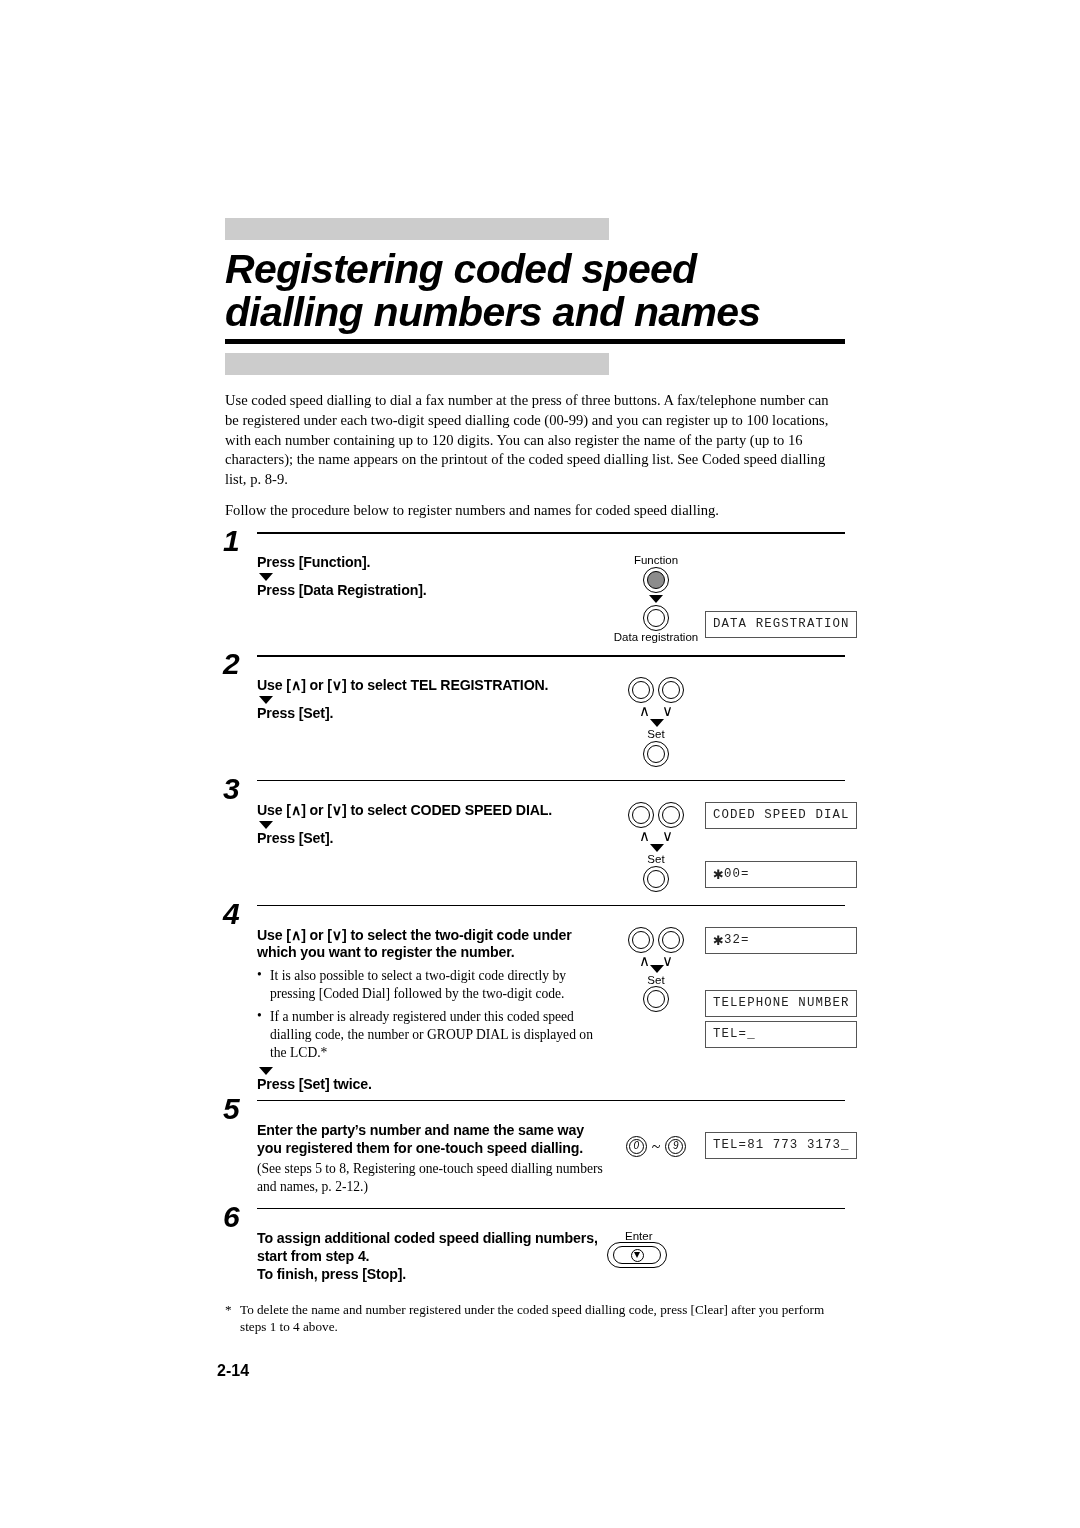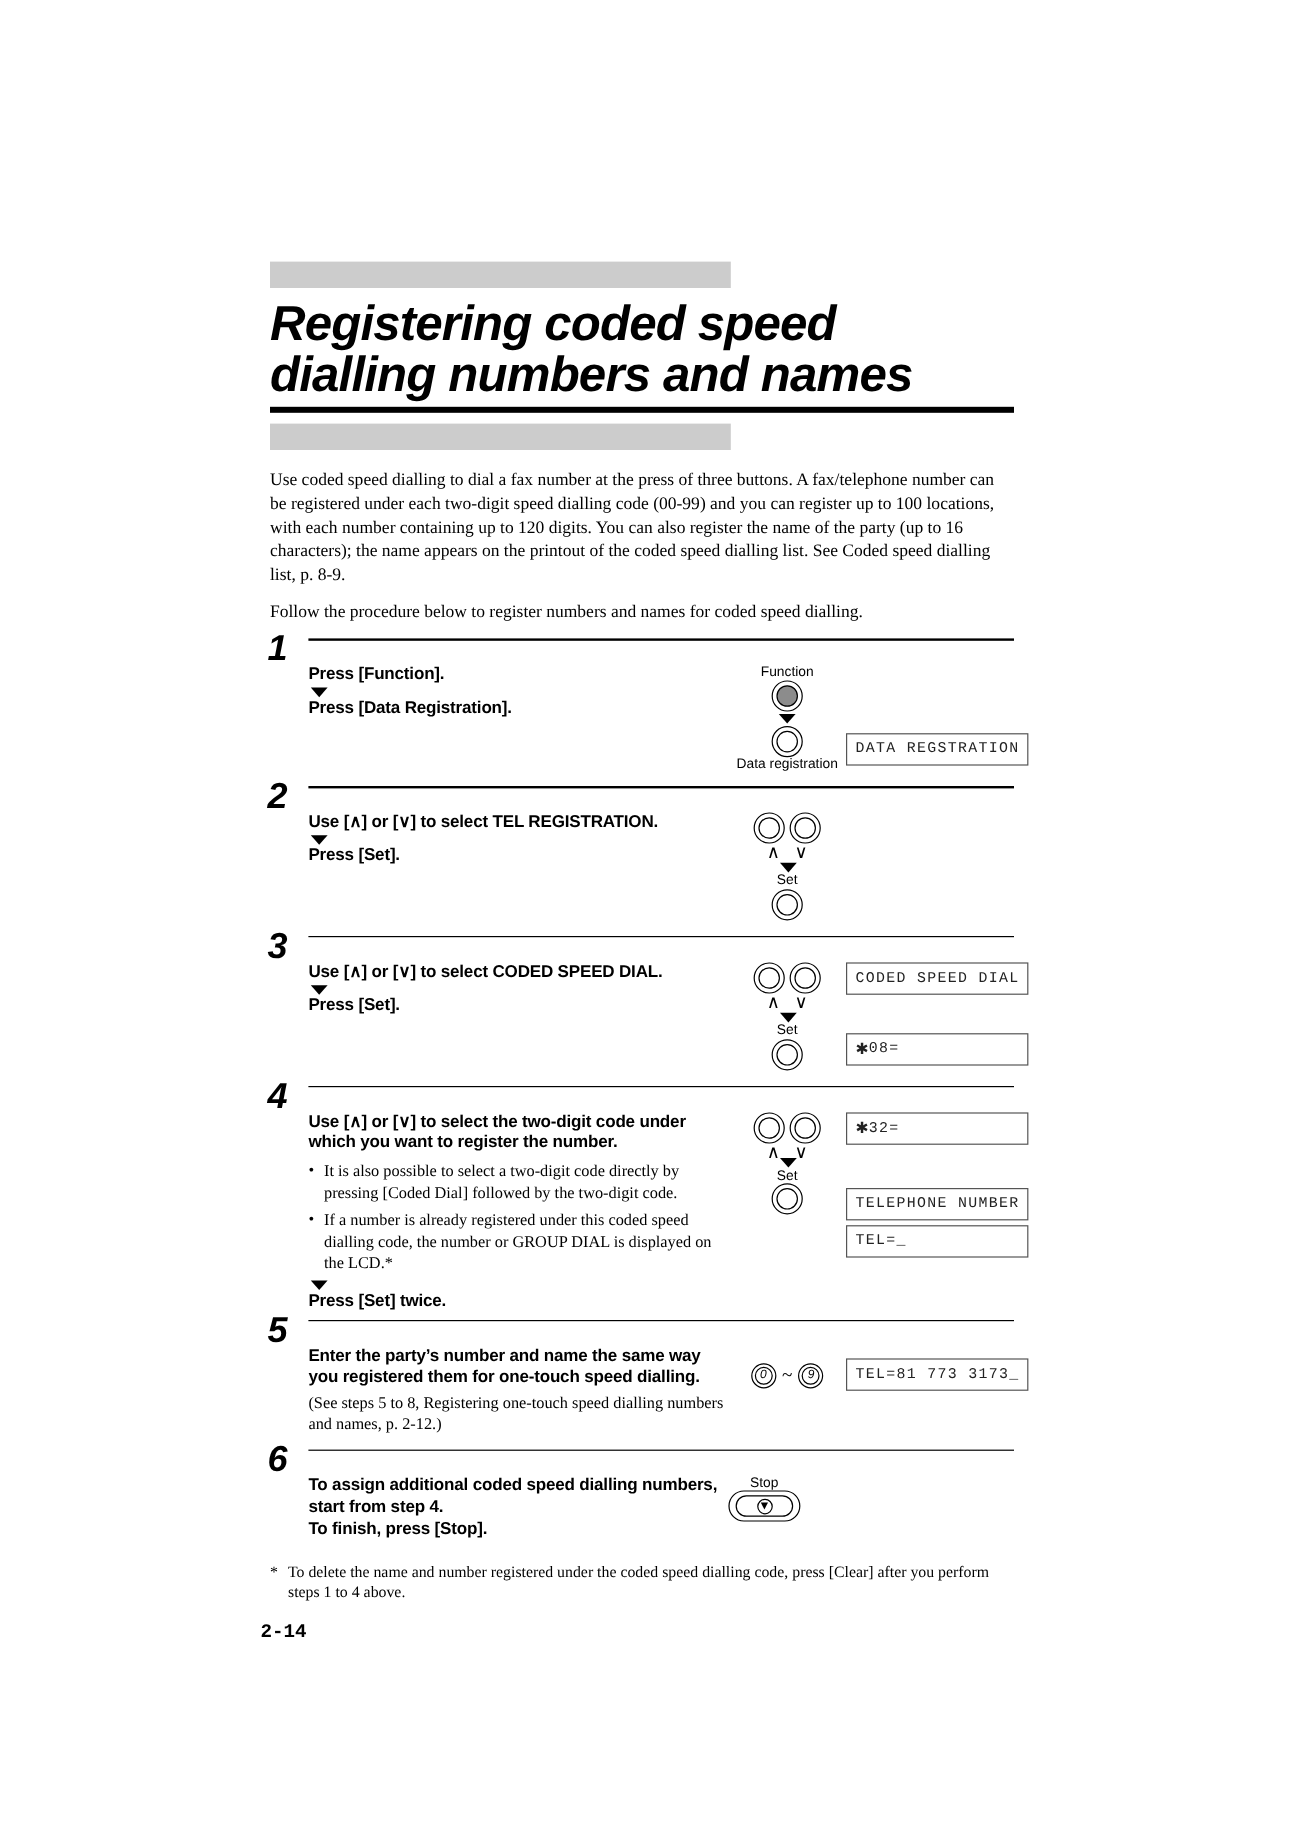--- a/index.html
+++ b/index.html
@@ -115,22 +115,22 @@
     display:flex;align-items:center;
     font-family:"Liberation Mono", monospace;
     font-size:12.4px;letter-spacing:1.1px;color:#222;
     padding-left:7px;white-space:pre;
   }
   .ast{font-family:"DejaVu Sans", sans-serif;font-weight:bold;font-size:13px;letter-spacing:0;}
 
   .footnote{font-size:13.2px;line-height:1.33;margin-top:17px;position:relative;padding-left:15px;}
   .footnote:before{content:"*";position:absolute;left:0;top:0;}
   .pagenum{
-    font-family:Liberation Mono, monospace;
-    font-weight:bold;font-size:16px;color:#000;margin-top:15px;margin-left:-8px;
+    font-family:Liberation Sans, sans-serif;
+    font-weight:bold;font-size:16px;color:#000;margin-top:26px;margin-left:-8px;
   }
 </style>
 </head>
 <body>
 
 <div class="page">
   <div class="sheet">
 
     <div class="gray-bar"></div>
     <div class="title">Registering coded speed dialling numbers and names</div>
@@ -233,21 +233,21 @@
               </div>
               <div class="downarrow"></div>
               <div class="keylabel">Set</div>
               <div class="btn-ring">
                   <i></i>
                 </div>
             </div>
           </div>
           <div class="col-lcd">
             <div class="lcd">CODED SPEED DIAL</div>
-            <div class="lcd" style="margin-top:32px;"><span class="ast">✱</span><span>08=</span></div>
+            <div class="lcd" style="margin-top:32px;"><span class="ast">✱</span><span>00=</span></div>
           </div>
         </div>
       </div>
     </div>
 
     <div class="step" style="margin-top:13px;">
       <div class="step-hr"></div>
       <div class="step-num">4</div>
       <div class="step-body">
         <div class="cols">
@@ -321,21 +321,21 @@
       <div class="step-hr"></div>
       <div class="step-num">6</div>
       <div class="step-body">
         <div class="cols">
           <div class="col-text">
             <div class="b">To assign additional coded speed dialling numbers, start from step 4.</div>
             <div class="b">To finish, press [Stop].</div>
           </div>
           <div class="col-keys" style="flex:0 0 140px;width:140px;">
             <div class="center" style="align-items:flex-start;">
-              <div class="keylabel" style="margin-left:18px;">Stop</div>
+              <div class="keylabel" style="margin-left:18px;">Enter</div>
               <div class="stopbtn">
                 <i>
                     <span class="stoptri">
                       <s></s>
                     </span>
                   </i>
               </div>
             </div>
           </div>
           <div class="col-lcd"></div>

